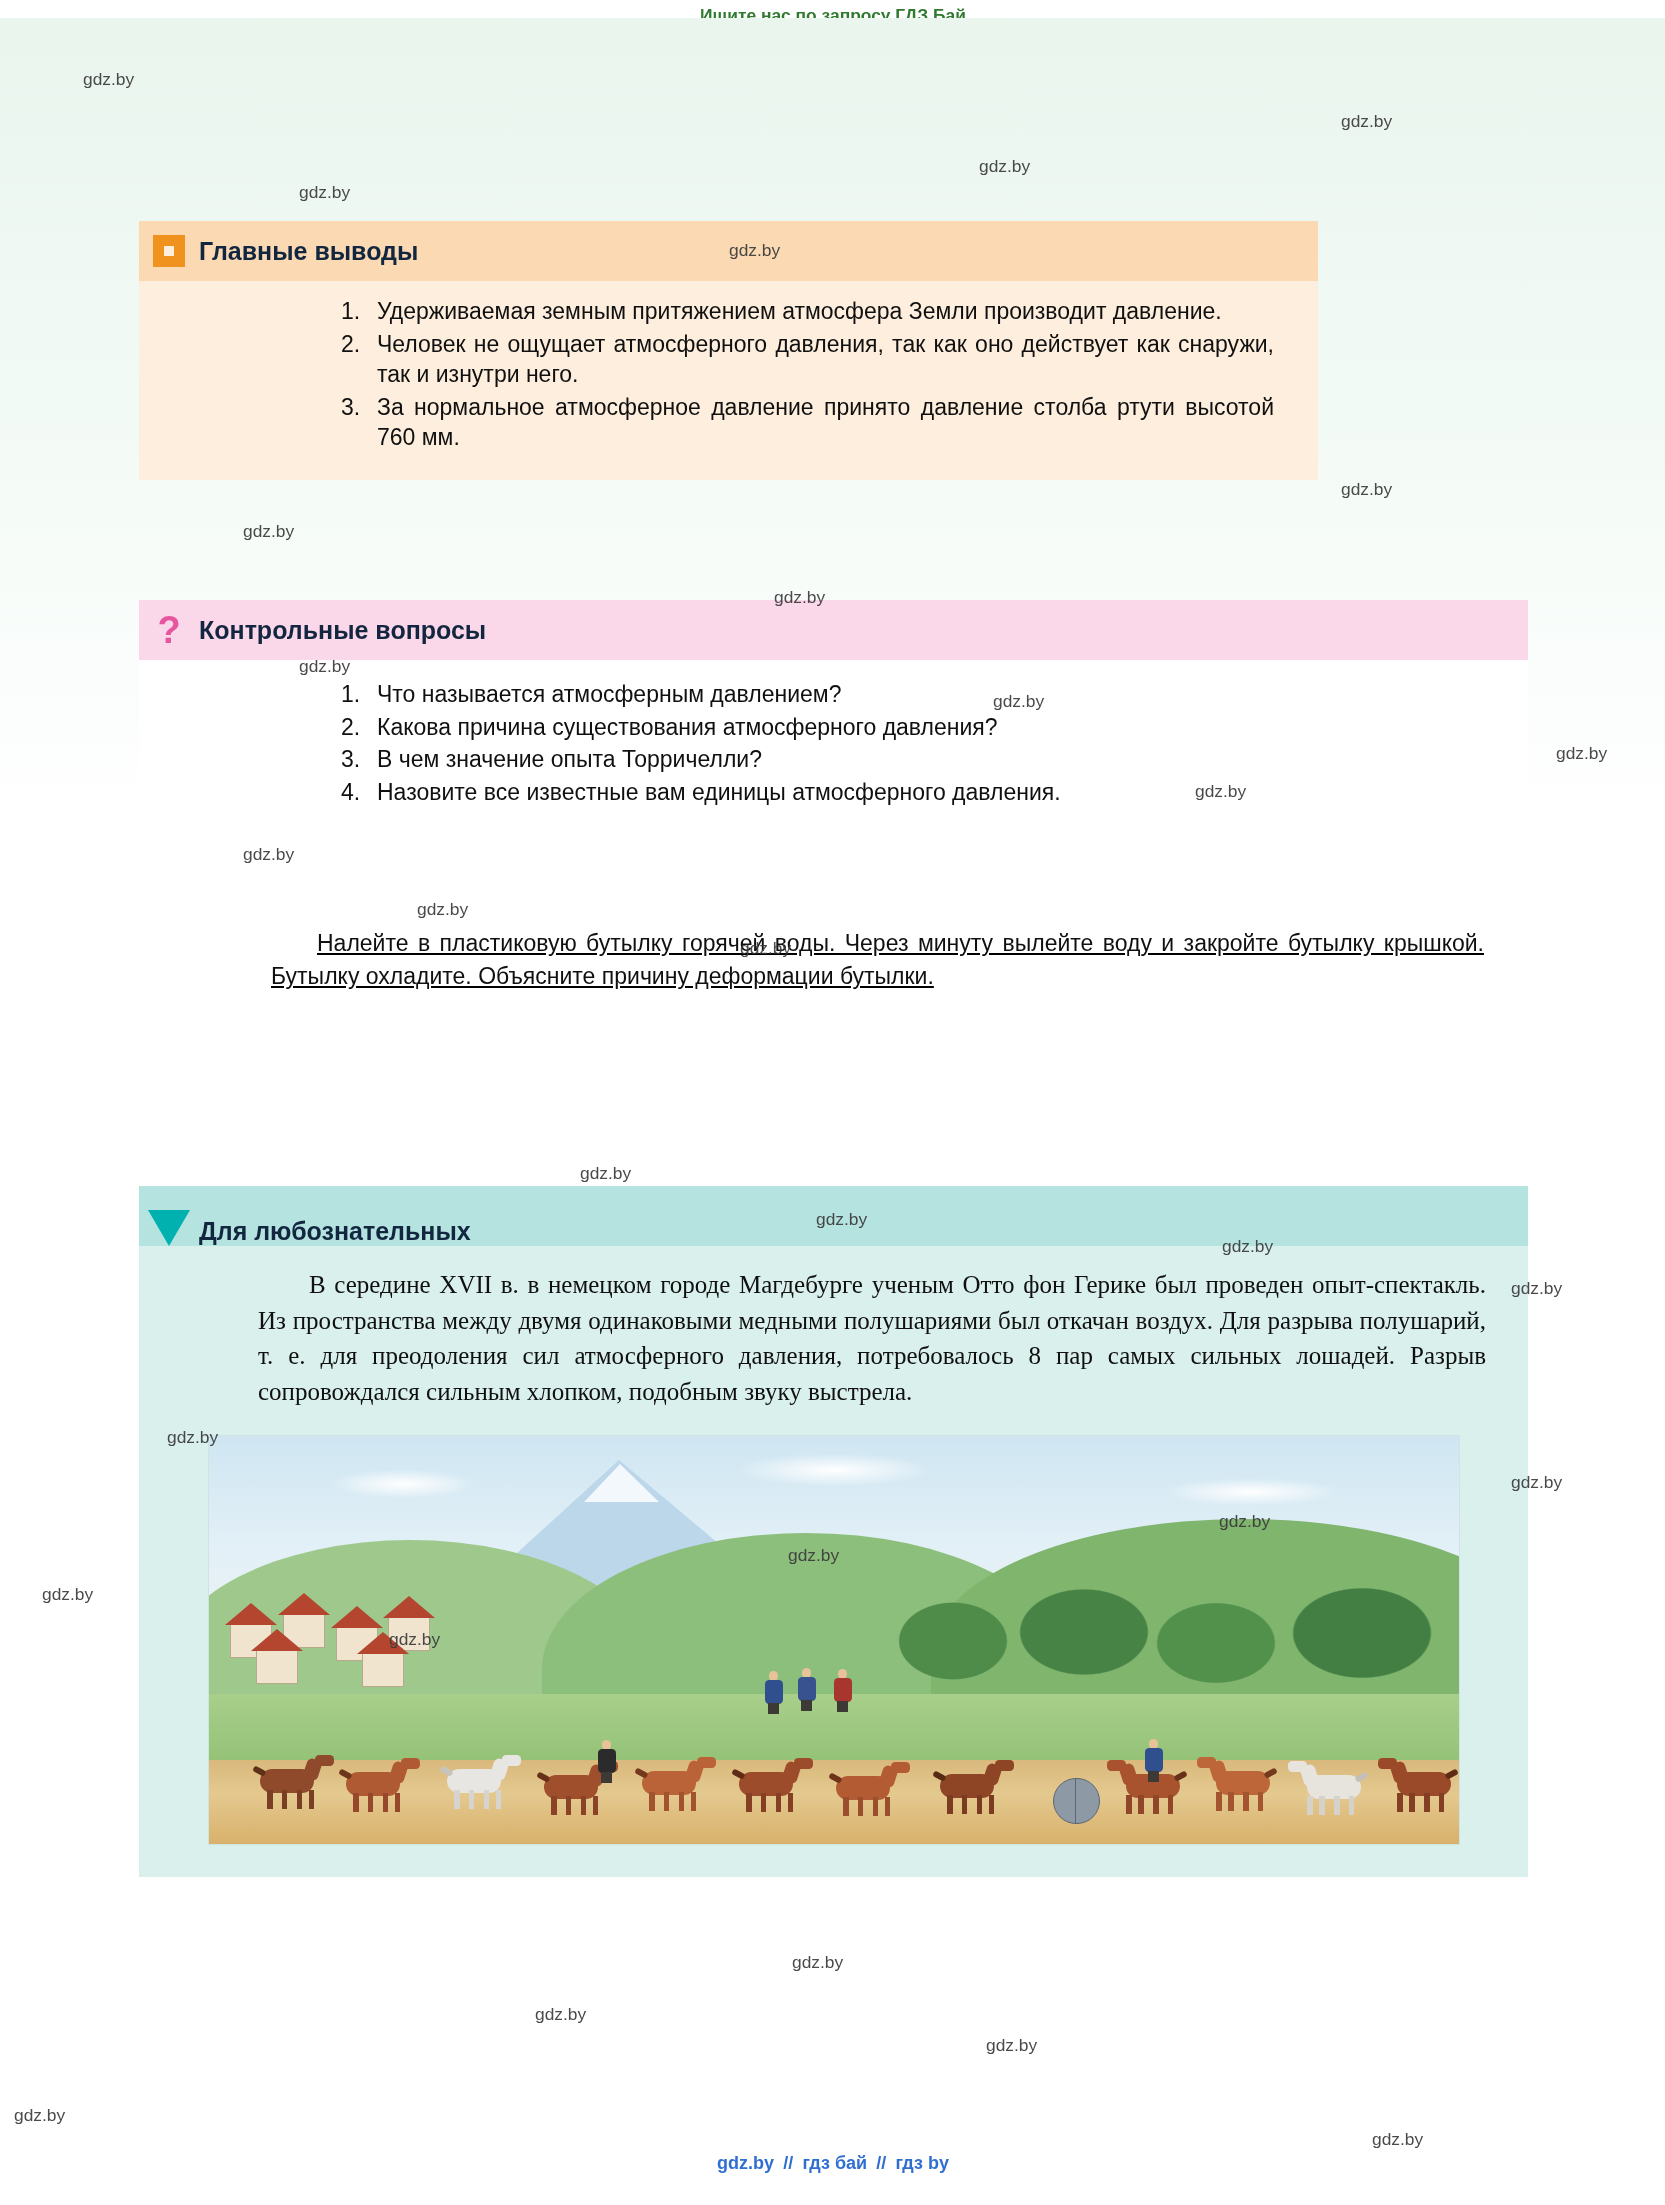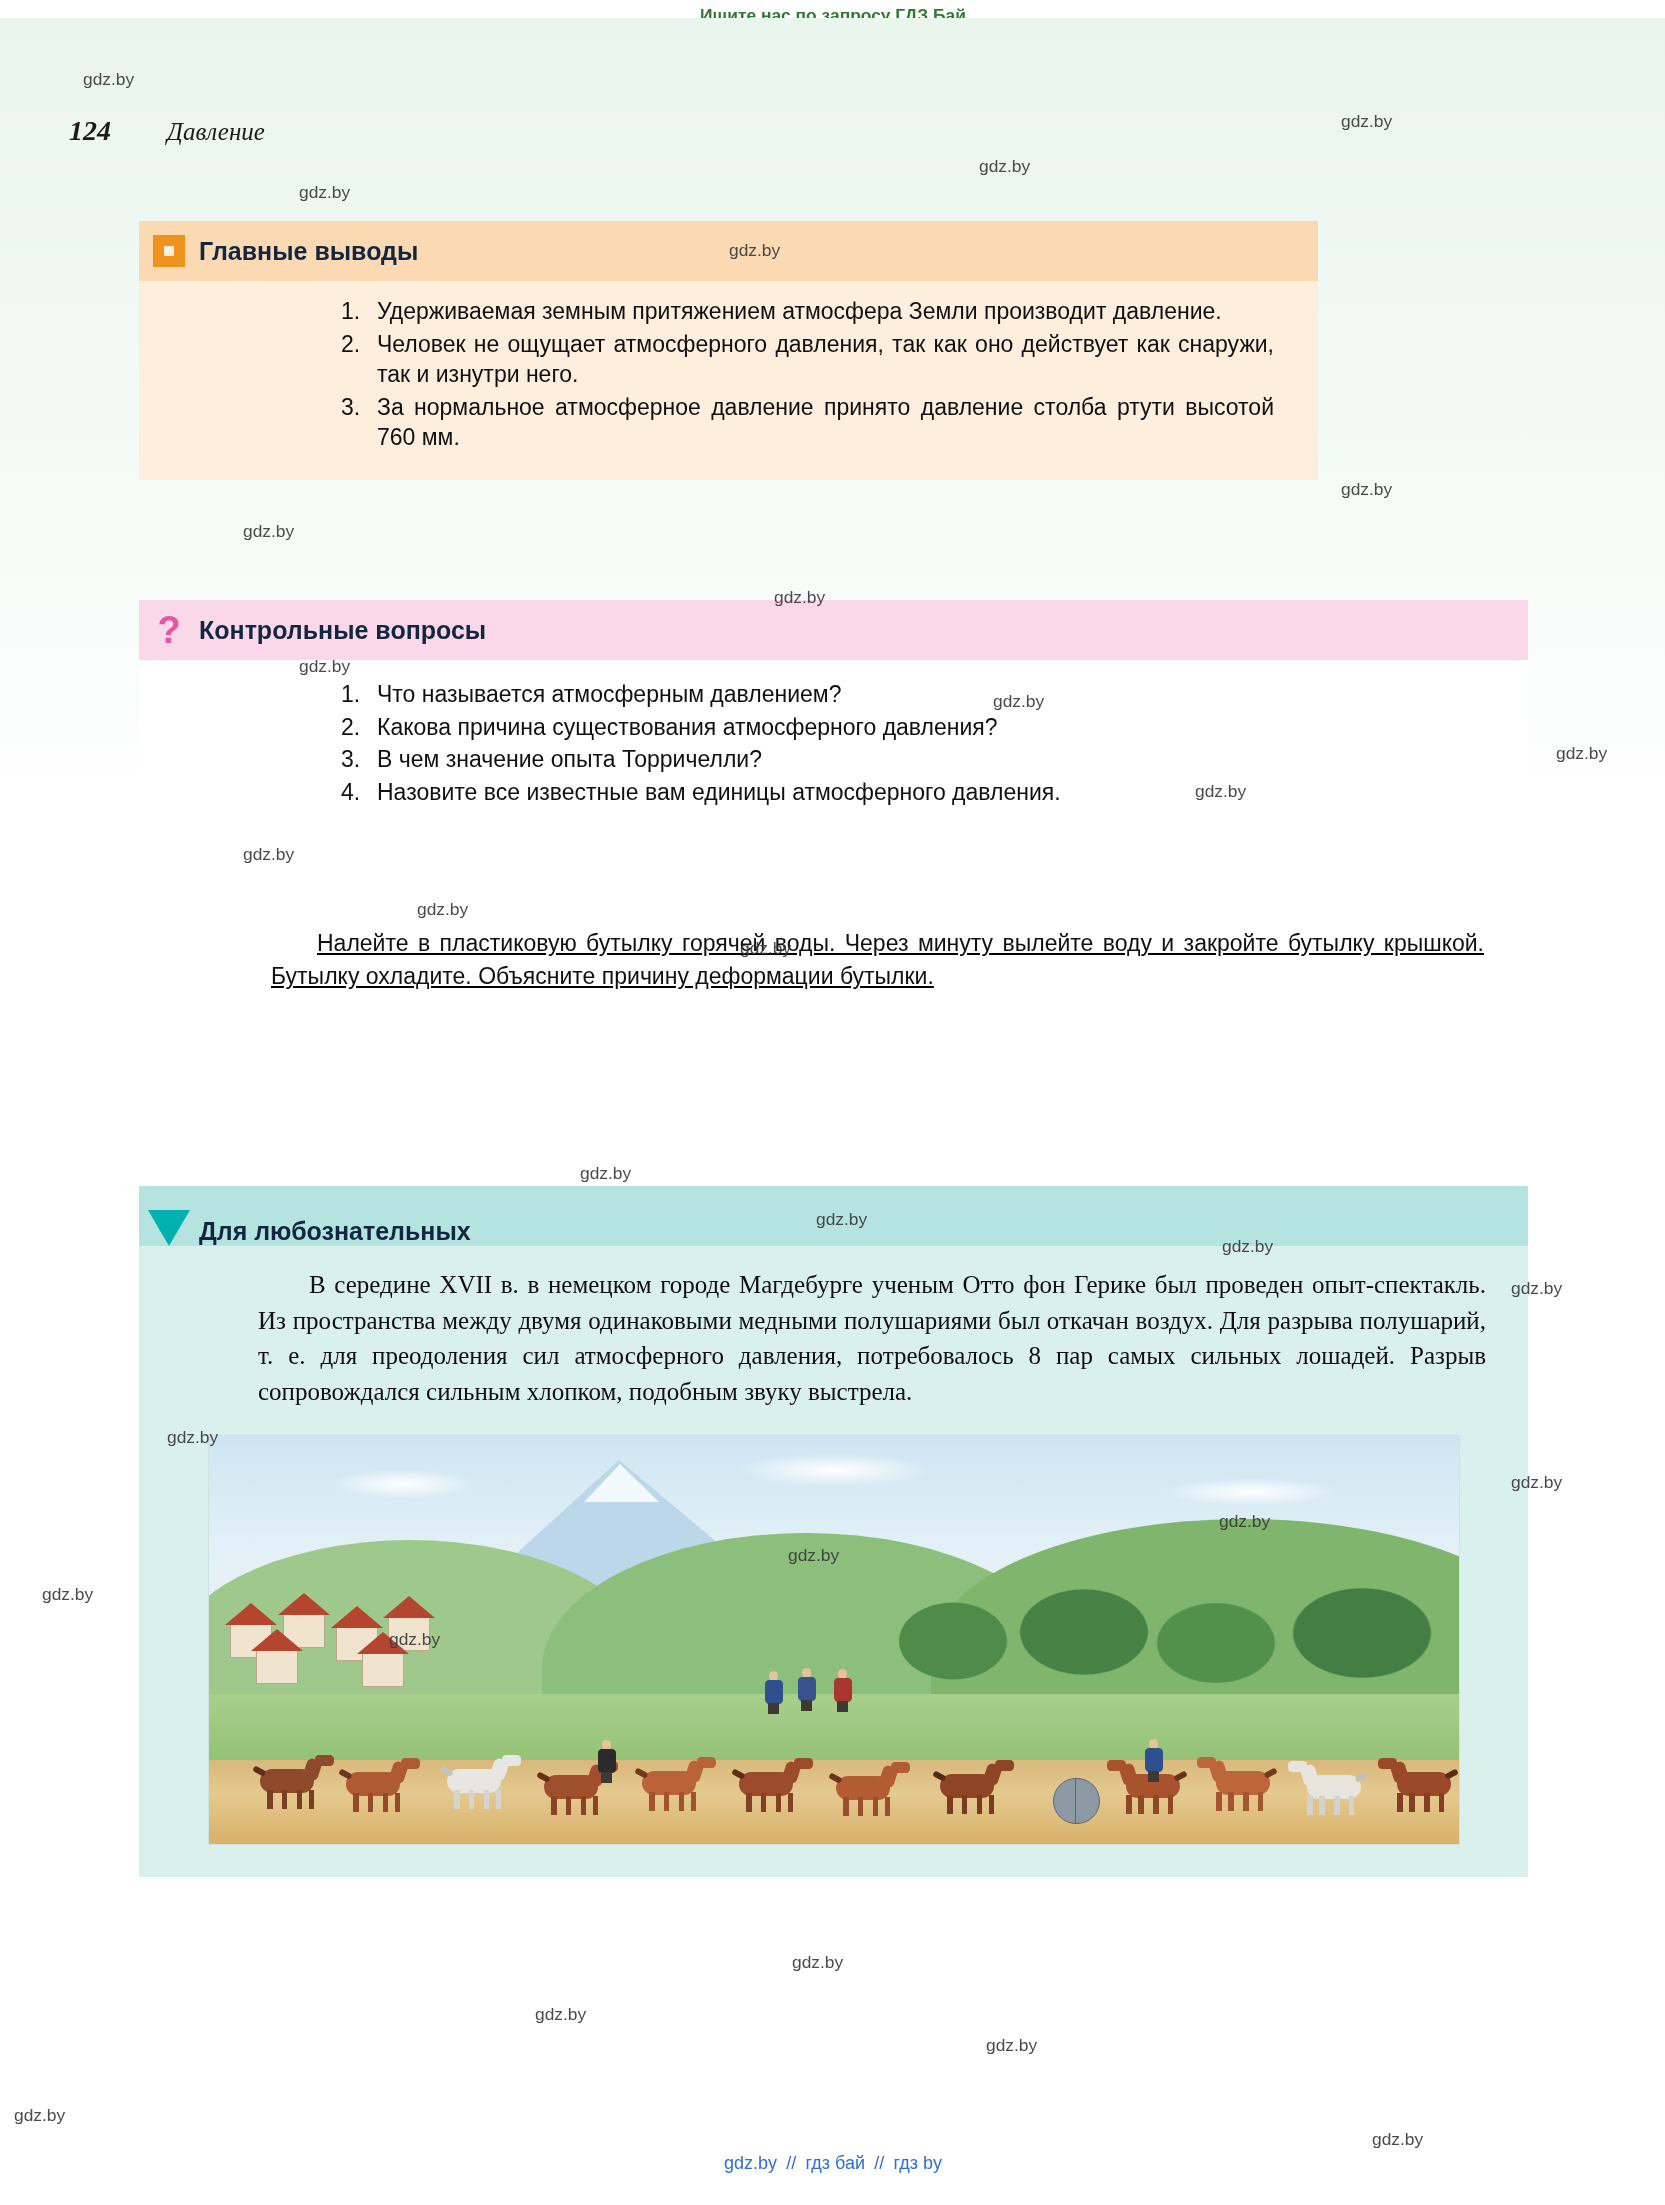--- a/index.html
+++ b/index.html
@@ -352,20 +352,21 @@
     color: #f5a3b8;
     font-family: "Liberation Sans", sans-serif;
   }
   .bottom-links {
     position: absolute;
     top: 2153px;
     left: 0; width: 1666px;
     text-align: center;
     font-size: 18px;
     color: #2f6fd0;
+    font-weight: bold;
   }
   .bottom-links a { color: #2f6fd0; text-decoration: none; margin: 0 4.2px; }
   .sep { color: #2f6fd0; }
 
   
   .wm {
     position: absolute;
     font-size: 17.4px;
     color: #3b3b3b;
     font-family: "Liberation Sans", sans-serif;
@@ -374,24 +375,20 @@
     opacity: .92;
   }
 </style>
 </head>
 <body>
 
 <div class="top-banner">Ищите нас по запросу ГДЗ Бай</div>
 
 <div class="page">
 
-  <div class="header-row">
-    <div class="page-number">124</div>
-    <div class="header-title">Давление</div>
-  </div>
 
   <section class="block" id="conclusions">
     <div class="block-head">
       <span class="icon">
           <span class="sq-icon">
             <i></i>
           </span>
         </span>
       <span class="block-title">Главные выводы</span>
     </div>

